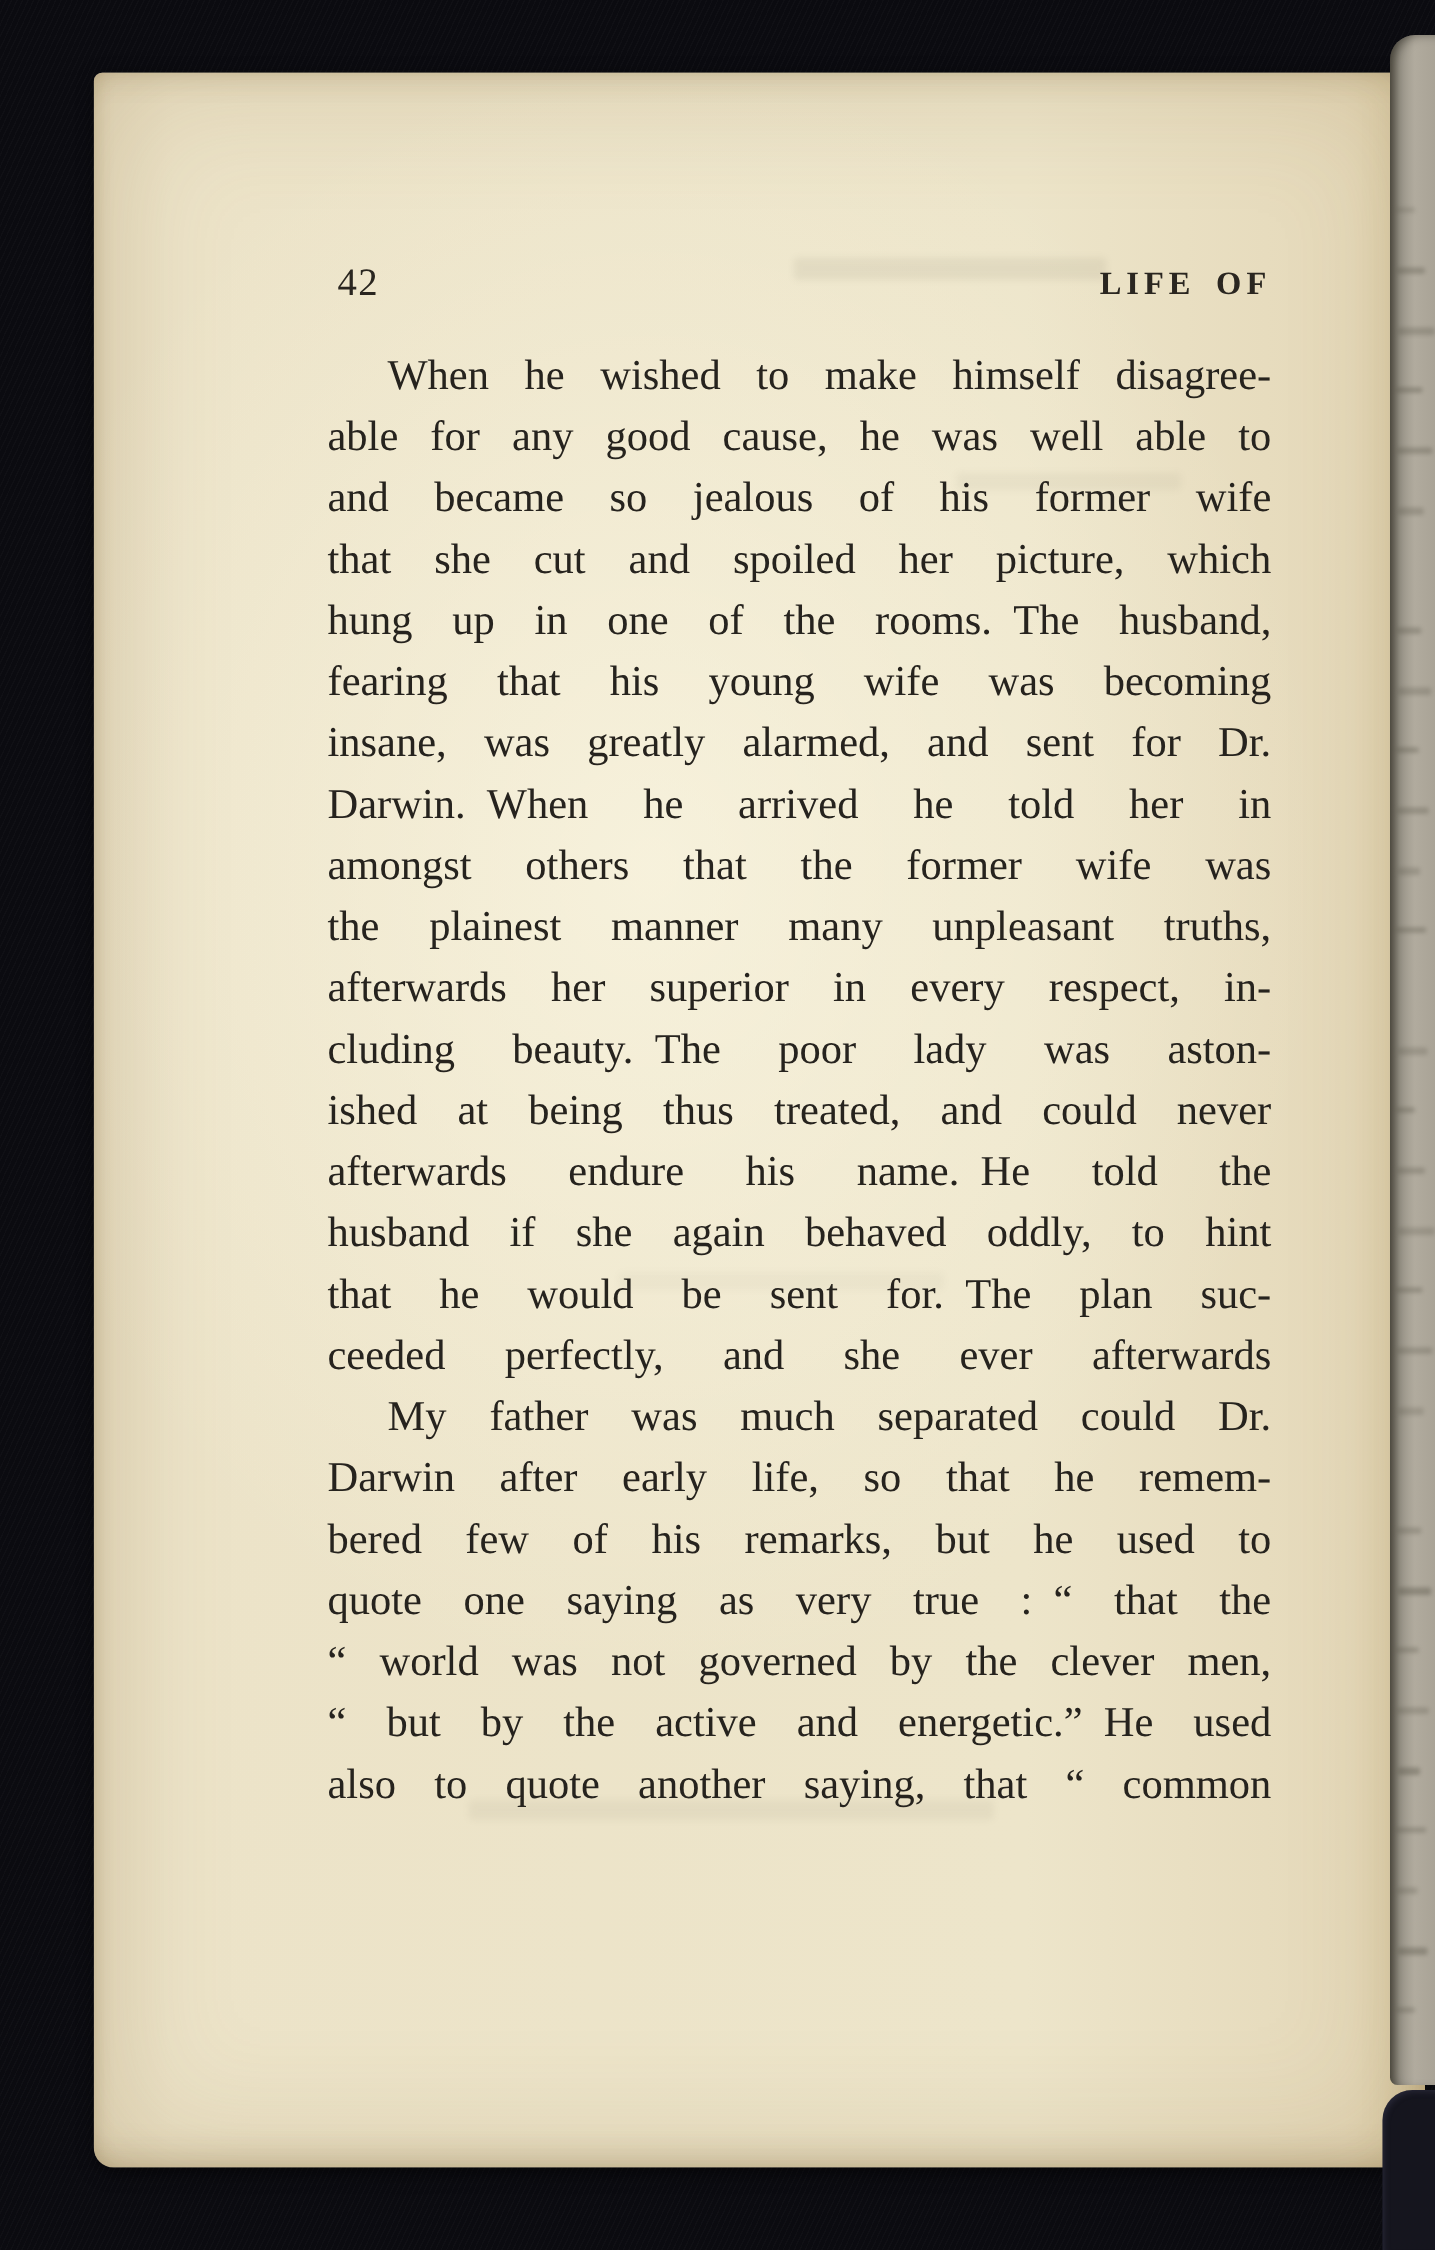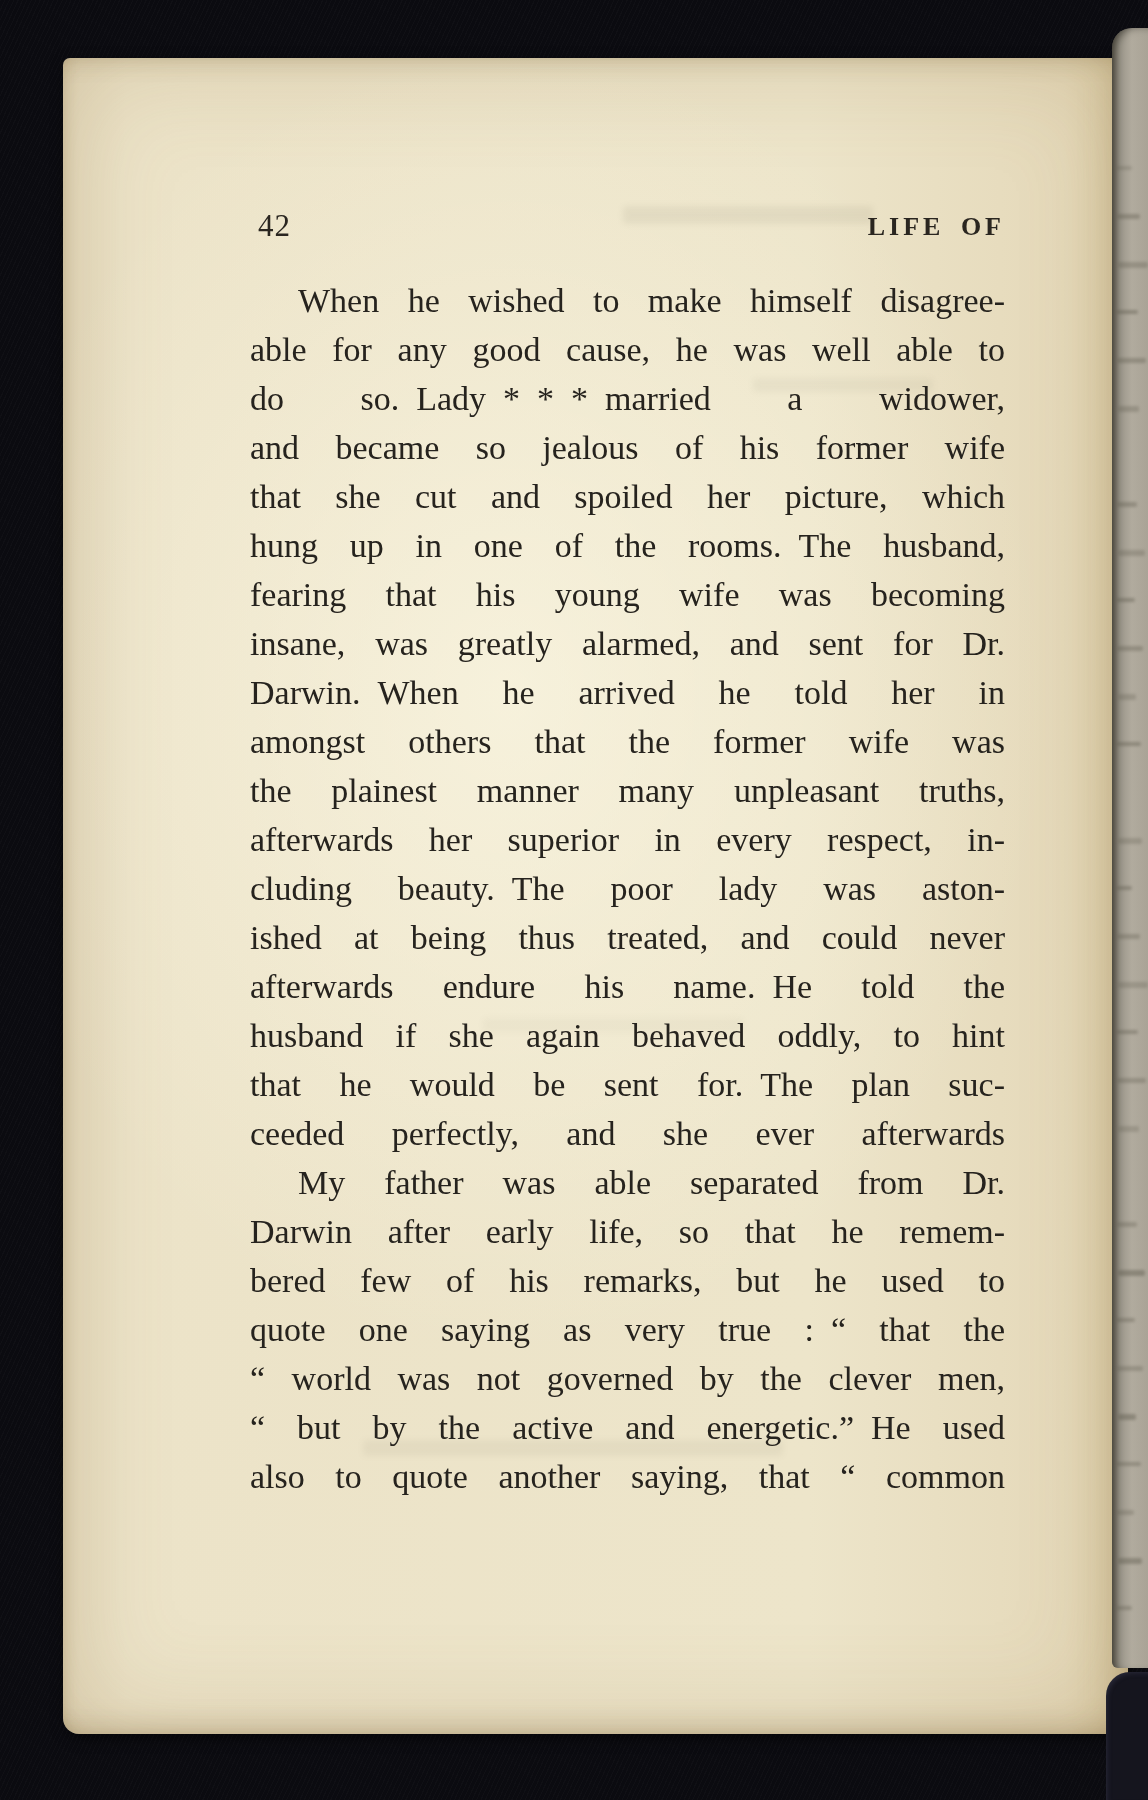--- a/index.html
+++ b/index.html
@@ -5,21 +5,21 @@
   html,body{margin:0;padding:0;}
   body{
     width:1148px;height:1800px;position:relative;overflow:hidden;
     background:#0b0b10;
     background-image:repeating-linear-gradient(115deg, rgba(255,255,255,0.018) 0 1px, transparent 1px 4px);
     font-family:"Liberation Serif", serif;
   }
 
   
   .book-page{
-    position:absolute;left:63px;top:58px;width:1065px;height:1676px;
+    position:absolute;left:75px;top:58px;width:1065px;height:1676px;
     background:
       radial-gradient(ellipse 900px 1100px at 42% 38%, rgba(255,252,235,0.55) 0%, rgba(255,250,225,0) 60%),
       linear-gradient(90deg,#e6dcc0 0%, #ece3c8 6%, #ede5ca 70%, #e5d9ba 94%, #ddcfa9 100%);
     background-color:#eae0c4;
     border-radius:7px 4px 14px 16px;
     box-shadow:
       inset 0 0 90px 25px rgba(145,115,62,0.16),
       inset -26px 0 38px -18px rgba(120,95,50,0.34),
       inset 10px 0 16px -10px rgba(120,95,50,0.22),
       inset 0 -22px 30px -18px rgba(120,95,50,0.28),
@@ -91,37 +91,36 @@
   <div class="smudge s4"></div>
 
   <div class="page-header">
     <span class="page-number">42</span>
     <span class="running-title">LIFE OF</span>
   </div>
 
   <div class="text-block">
       <div class="line indent">When he wished to make himself disagree-</div>
       <div class="line">able for any good cause, he was well able to</div>
-      <div class="line">do so. Lady * * * married a widower,</div>
       <div class="line">and became so jealous of his former wife</div>
       <div class="line">that she cut and spoiled her picture, which</div>
       <div class="line">hung up in one of the rooms. The husband,</div>
       <div class="line">fearing that his young wife was becoming</div>
       <div class="line">insane, was greatly alarmed, and sent for Dr.</div>
       <div class="line">Darwin. When he arrived he told her in</div>
       <div class="line">amongst others that the former wife was</div>
       <div class="line">the plainest manner many unpleasant truths,</div>
       <div class="line">afterwards her superior in every respect, in-</div>
       <div class="line">cluding beauty. The poor lady was aston-</div>
       <div class="line">ished at being thus treated, and could never</div>
       <div class="line">afterwards endure his name. He told the</div>
       <div class="line">husband if she again behaved oddly, to hint</div>
       <div class="line">that he would be sent for. The plan suc-</div>
       <div class="line">ceeded perfectly, and she ever afterwards</div>
-      <div class="line indent">My father was able separated from Dr.</div>
+      <div class="line indent">My father was much separated could Dr.</div>
       <div class="line">Darwin after early life, so that he remem-</div>
       <div class="line">bered few of his remarks, but he used to</div>
       <div class="line">quote one saying as very true : “ that the</div>
       <div class="line">“ world was not governed by the clever men,</div>
       <div class="line">“ but by the active and energetic.” He used</div>
       <div class="line">also to quote another saying, that “ common</div>
     </div>
 </div>
 
 <div class="facing-edge">

